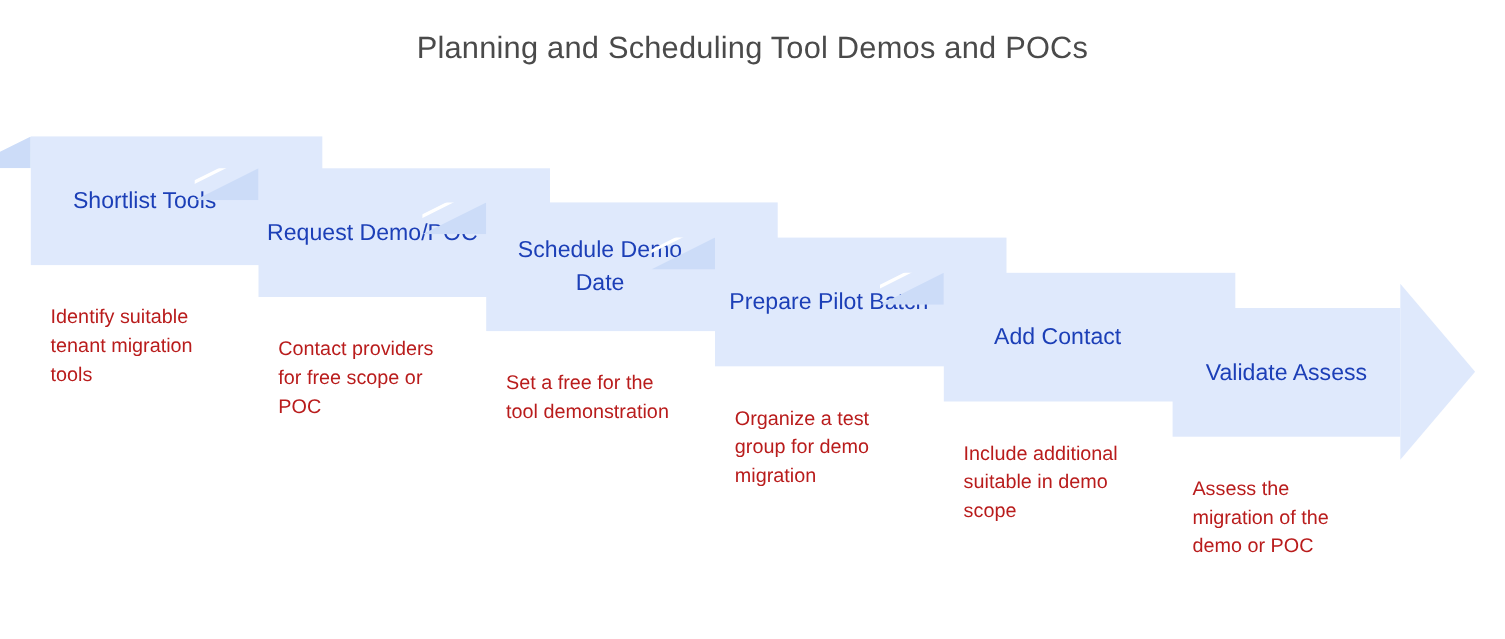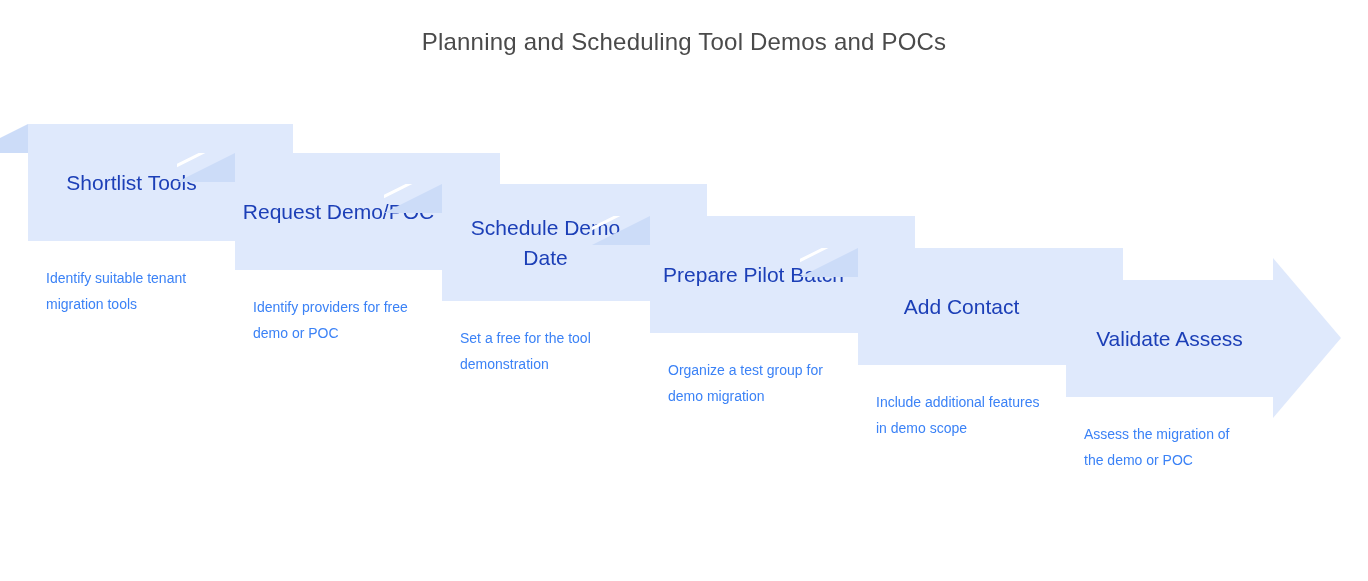--- a/index.html
+++ b/index.html
@@ -14,21 +14,21 @@
     overflow: hidden;
     position: relative;
   }
 
   #diagram-title {
     position: absolute;
     left: 0;
     top: 28px;
     width: 1368px;
     text-align: center;
-    font-size: 24px;
+    font-size: 28px;
     font-weight: 400;
     color: #4a4a4a;
     letter-spacing: 0.2px;
     white-space: nowrap;
   }
 
   #process-flow {
     position: absolute;
     left: 0;
     top: 0;
@@ -109,63 +109,63 @@
     font-size: 21px;
     line-height: 30px;
     font-weight: 400;
     color: #1c3fb7;
     padding: 0 6px;
     box-sizing: border-box;
   }
 
   .step-caption {
     position: absolute;
-    top: 141px;
+    top: 151px;
     left: 18px;
     width: 166px;
-    font-size: 14px;
+    font-size: 18px;
     line-height: 26px;
-    color: #3b82f6;
+    color: #b91c1c;
   }
 </style>
 </head>
 <body>
 
 <div id="diagram-title">Planning and Scheduling Tool Demos and POCs</div>
 
 <div id="process-flow">
     <div class="step" style="left: 28px; top: 124px;">
       <div class="step-shape"></div>
       <div class="step-fold"></div>
       <div class="step-label">Shortlist Tools</div>
       <div class="step-caption">Identify suitable tenant migration tools</div>
     </div>
     <div class="step" style="left: 235px; top: 153px;">
       <div class="step-shape"></div>
       <div class="step-fold"></div>
       <div class="step-label">Request Demo/POC</div>
-      <div class="step-caption">Identify providers for free demo or POC</div>
+      <div class="step-caption">Contact providers for free scope or POC</div>
     </div>
     <div class="step" style="left: 442px; top: 184px;">
       <div class="step-shape"></div>
       <div class="step-fold"></div>
       <div class="step-label">Schedule Demo Date</div>
       <div class="step-caption">Set a free for the tool demonstration</div>
     </div>
     <div class="step" style="left: 650px; top: 216px;">
       <div class="step-shape"></div>
       <div class="step-fold"></div>
       <div class="step-label">Prepare Pilot Batch</div>
       <div class="step-caption">Organize a test group for demo migration</div>
     </div>
     <div class="step" style="left: 858px; top: 248px;">
       <div class="step-shape"></div>
       <div class="step-fold"></div>
       <div class="step-label">Add Contact</div>
-      <div class="step-caption">Include additional features in demo scope</div>
+      <div class="step-caption">Include additional suitable in demo scope</div>
     </div>
     <div class="step has-arrow" style="left: 1066px; top: 280px;">
       <div class="step-shape"></div>
       <div class="step-arrowhead"></div>
       <div class="step-label">Validate Assess</div>
       <div class="step-caption">Assess the migration of the demo or POC</div>
     </div>
   </div>
 
 </body></html>

